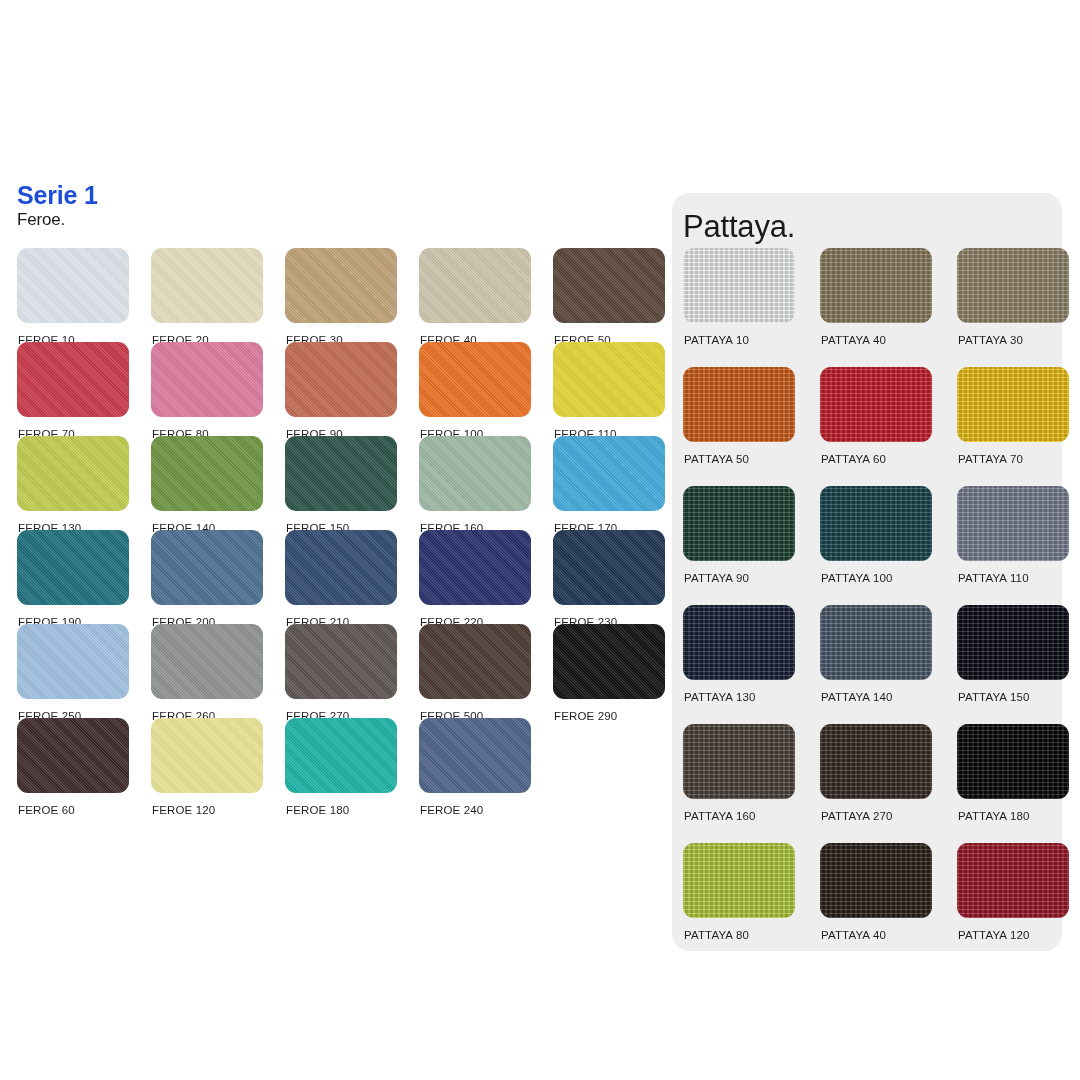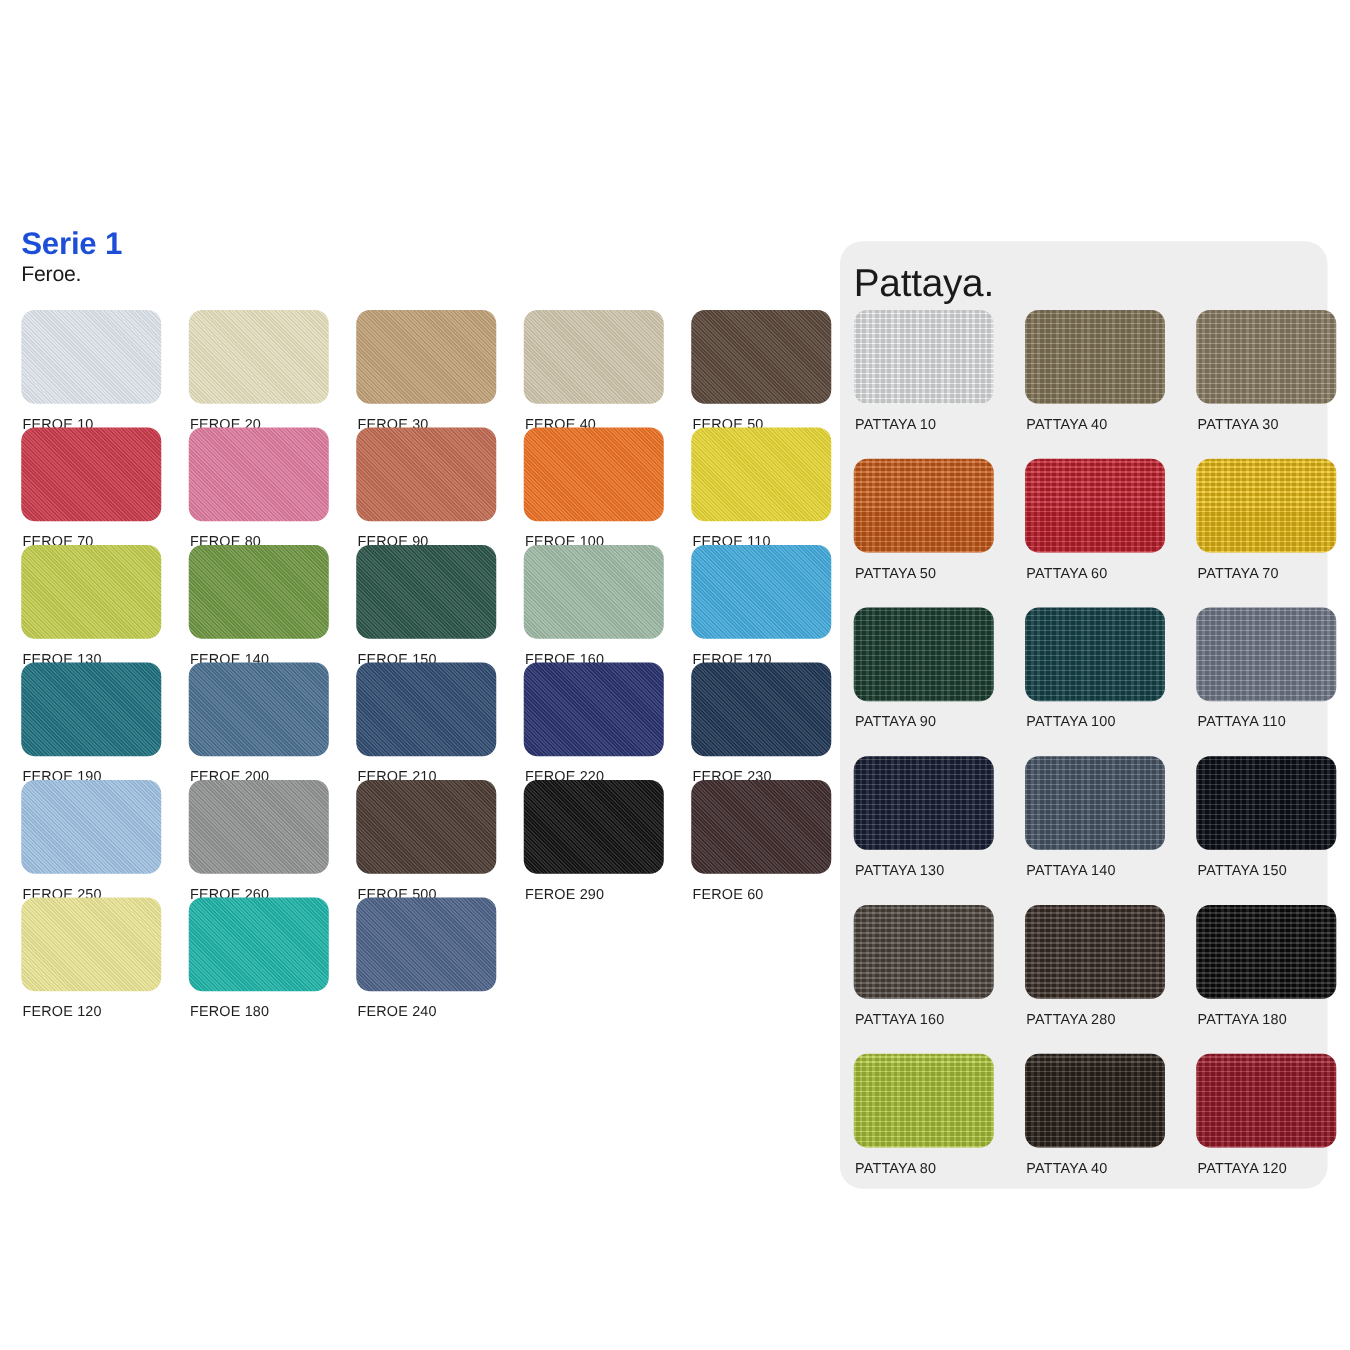--- a/index.html
+++ b/index.html
@@ -234,20 +234,24 @@
     </div>
     <div class="swatch-cell">
       <div class="swatch-chip weave-twill" style="background: rgb(159, 192, 224);"></div>
       <div class="swatch-label">FEROE 250</div>
     </div>
     <div class="swatch-cell">
       <div class="swatch-chip weave-twill" style="background: rgb(143, 146, 145);"></div>
       <div class="swatch-label">FEROE 260</div>
     </div>
     <div class="swatch-cell">
+      <div class="swatch-chip weave-twill" style="background: rgb(90, 83, 80);"></div>
+      <div class="swatch-label">FEROE 270</div>
+    </div>
+    <div class="swatch-cell">
       <div class="swatch-chip weave-twill" style="background: rgb(74, 58, 50);"></div>
       <div class="swatch-label">FEROE 500</div>
     </div>
     <div class="swatch-cell">
       <div class="swatch-chip weave-twill" style="background: rgb(18, 18, 18);"></div>
       <div class="swatch-label">FEROE 290</div>
     </div>
     <div class="swatch-cell">
       <div class="swatch-chip weave-twill" style="background: rgb(62, 43, 44);"></div>
       <div class="swatch-label">FEROE 60</div>
@@ -314,21 +318,21 @@
     <div class="swatch-cell">
       <div class="swatch-chip weave-basket" style="background: rgb(13, 16, 24);"></div>
       <div class="swatch-label">PATTAYA 150</div>
     </div>
     <div class="swatch-cell">
       <div class="swatch-chip weave-basket" style="background: rgb(78, 69, 62);"></div>
       <div class="swatch-label">PATTAYA 160</div>
     </div>
     <div class="swatch-cell">
       <div class="swatch-chip weave-basket" style="background: rgb(58, 45, 38);"></div>
-      <div class="swatch-label">PATTAYA 280</div>
+      <div class="swatch-label">PATTAYA 270</div>
     </div>
     <div class="swatch-cell">
       <div class="swatch-chip weave-basket" style="background: rgb(10, 10, 10);"></div>
       <div class="swatch-label">PATTAYA 180</div>
     </div>
     <div class="swatch-cell">
       <div class="swatch-chip weave-basket" style="background: rgb(181, 207, 62);"></div>
       <div class="swatch-label">PATTAYA 80</div>
     </div>
     <div class="swatch-cell">

